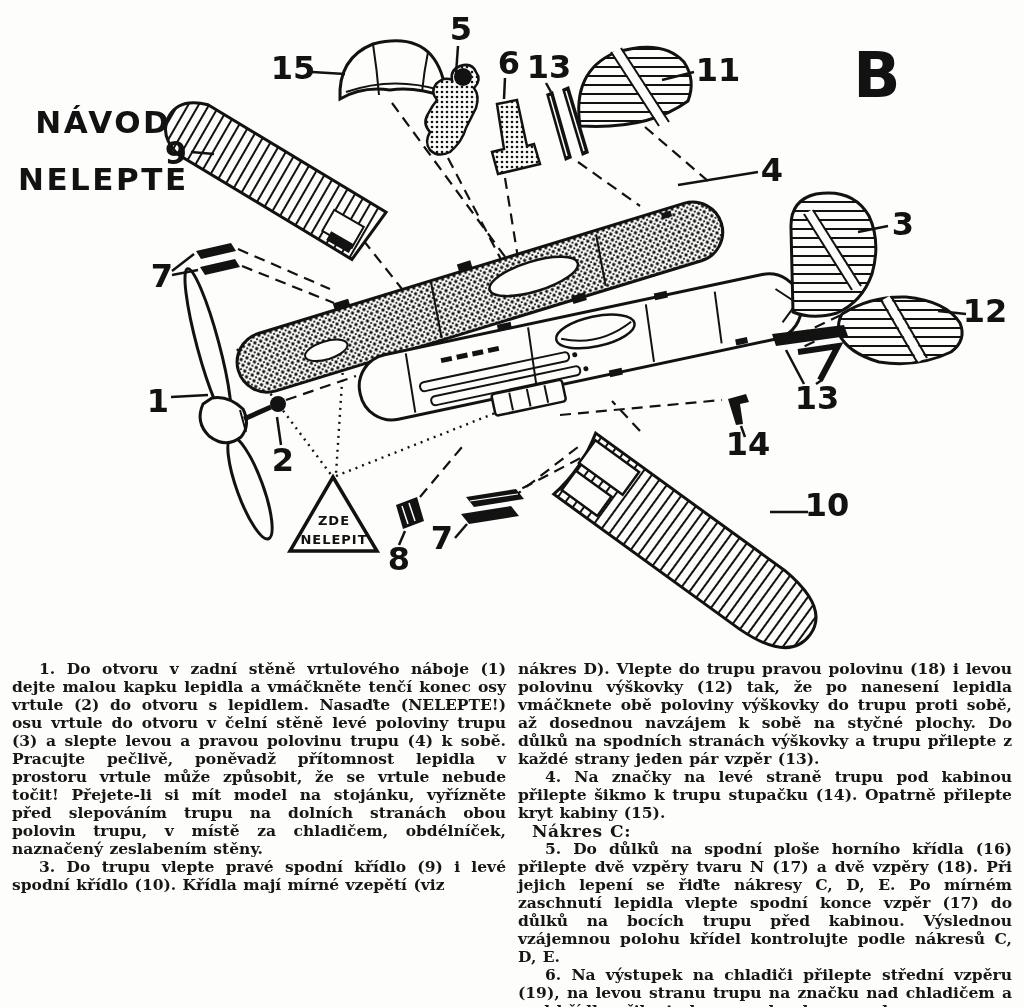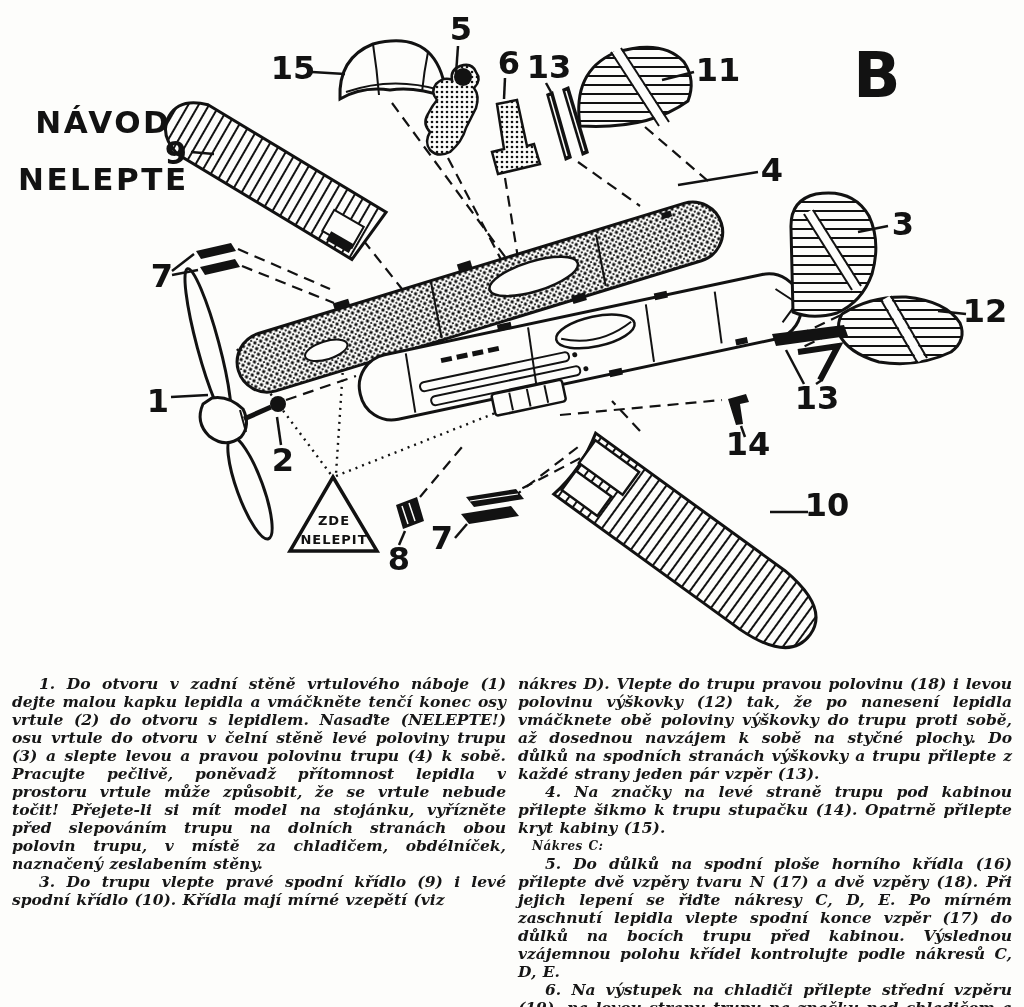--- a/index.html
+++ b/index.html
@@ -14,27 +14,27 @@
   .sheet{font-family:"DejaVu Sans",sans-serif;font-size:62px;font-weight:800;fill:#121212;text-anchor:middle;}
   .tri{font-family:"DejaVu Sans",sans-serif;font-size:13px;font-weight:800;fill:#121212;text-anchor:middle;letter-spacing:1px;}
   .ol{fill:#fdfdfb;stroke:#121212;stroke-width:3;}
   .thin{stroke:#121212;stroke-width:2;fill:none;}
   .dash{stroke:#121212;stroke-width:2.2;stroke-dasharray:11 7;fill:none;}
   .dot{stroke:#121212;stroke-width:2.4;stroke-dasharray:2 5;fill:none;}
   .ldr{stroke:#121212;stroke-width:2.5;fill:none;}
   .blk{fill:#121212;}
   
   .textwrap{position:absolute;left:0;top:660px;width:1024px;height:347px;overflow:hidden;}
-  .col{position:absolute;top:15px;width:494px;font-style:italic;}
+  .col{position:absolute;top:0;width:494px;}
   .col.left{left:12px;}
   .col.right{left:518px;}
   .col p{margin:0;font-family:"DejaVu Serif",serif;font-weight:700;font-size:15.5px;
          line-height:18px;text-align:justify;text-indent:27px;word-spacing:1px;color:#161616;}
   .col p.noindent{text-indent:0;}
-  .col p.nakres{text-indent:14px;font-size:12px;letter-spacing:.5px;}
+  .col p.nakres{text-indent:14px;font-size:17px;letter-spacing:.5px;}
 </style>
 </head>
 <body>
 
 <div class="page">
 
   <div class="brand">
     <div>NÁVOD</div>
     <div>NELEPTE</div>
   </div>

